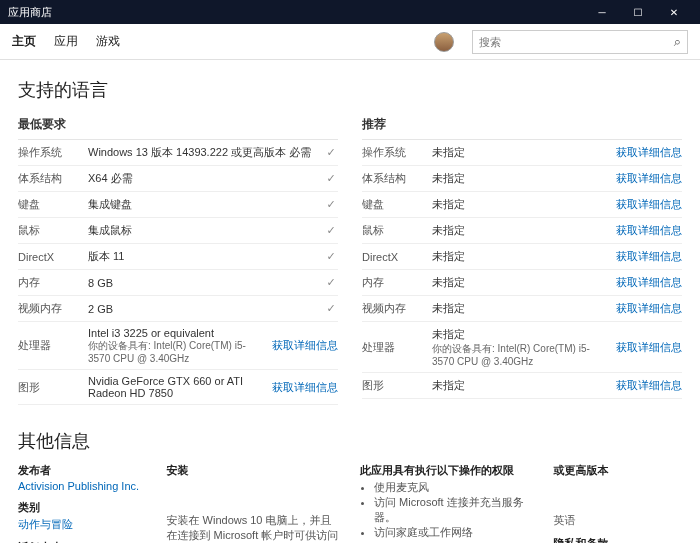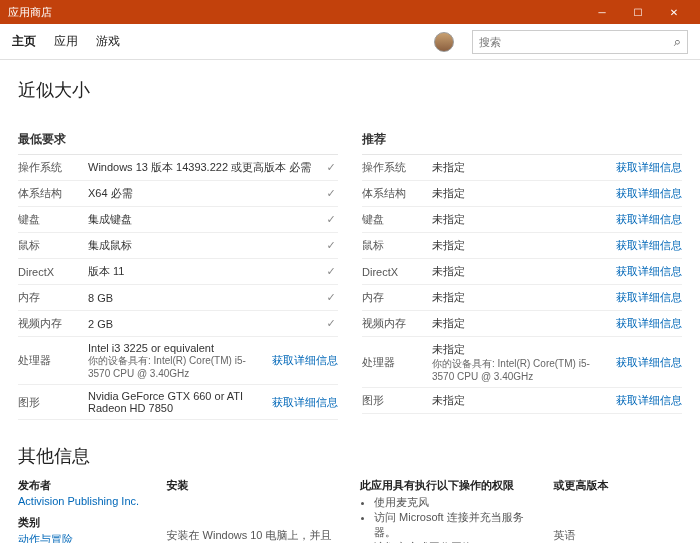--- a/index.html
+++ b/index.html
@@ -1,32 +1,32 @@
 <!DOCTYPE html>
 <html><head>
 <meta charset="utf-8">
 <style>
 * { box-sizing: border-box; margin: 0; padding: 0; }
 body { font-family: "Microsoft YaHei", "Segoe UI", sans-serif; font-size: 11px; background: #fff; color: #333; width: 700px; height: 543px; overflow: hidden; }
-.titlebar { height: 24px; background: #c2410c; color: #fff; display: flex; align-items: center; padding: 0 8px; font-size: 11px; }
+.titlebar { height: 24px; background: #0f172a; color: #fff; display: flex; align-items: center; padding: 0 8px; font-size: 11px; }
 .titlebar .title { flex: 1; }
 .titlebar .ctrl { width: 36px; text-align: center; font-size: 10px; }
 .navbar { height: 36px; display: flex; align-items: center; border-bottom: 1px solid #e0e0e0; padding: 0 12px; gap: 18px; }
 .navbar .navlink { font-size: 12px; color: #222; cursor: pointer; }
 .navbar .navlink.active { font-weight: 600; }
 .navbar .spacer { flex: 1; }
 .navbar .avatar { width: 20px; height: 20px; border-radius: 50%; background: linear-gradient(#c8a070,#8b6040); border: 1px solid #999; }
 .navbar .search { display: flex; align-items: center; border: 1px solid #ccc; height: 24px; width: 216px; padding: 0 6px; }
 .navbar .search input { border: none; outline: none; flex: 1; font-size: 11px; }
 .navbar .search .sicon { font-size: 13px; color: #555; }
 .content { padding: 10px 18px; height: calc(543px - 60px); overflow-y: auto; }
 .h1 { font-size: 18px; font-weight: 400; margin: 8px 0 10px; color: #222; }
 .cols { display: flex; gap: 24px; }
 .col { flex: 1; }
-.col-h { font-size: 12px; font-weight: 600; padding: 4px 0 6px; border-bottom: 1px solid #e5e5e5; margin-top: 15px; }
+.col-h { font-size: 12px; font-weight: 600; padding: 4px 0 6px; border-bottom: 1px solid #e5e5e5; }
 .row { display: flex; align-items: center; padding: 5px 0; border-bottom: 1px solid #eee; font-size: 11px; }
 .row .label { width: 70px; color: #555; flex-shrink: 0; }
 .row .value { flex: 1; color: #333; }
 .row .sub { color: #666; font-size: 10px; }
 .row .check { width: 14px; text-align: center; color: #888; }
 .row .detail { color: #0067b8; font-size: 11px; cursor: pointer; flex-shrink: 0; margin-left: 6px; }
 .other { margin-top: 24px; }
 .ogrid { display: flex; gap: 20px; margin-top: 8px; font-size: 11px; }
 .ocell { flex: 1; }
 .ocell-wide { flex: 1.35; }
@@ -51,21 +51,21 @@
   <span class="navlink">游戏</span>
   <span class="spacer"></span>
   <div class="avatar"></div>
   <div class="search">
     <input placeholder="搜索" style="">
     <span class="sicon">⌕</span>
   </div>
 </div>
 
 <div class="content">
-  <div class="h1">近似大小</div>
+  <div class="h1">支持的语言</div>
   <div class="cols">
     <div class="col">
       <div class="col-h">最低要求</div>
       <div id="min-rows">
           <div class="row">
             <div class="label">操作系统</div>
             <div class="value">Windows 13 版本 14393.222 或更高版本 必需</div>
             <div class="check">✓</div>
           </div>
           <div class="row">

